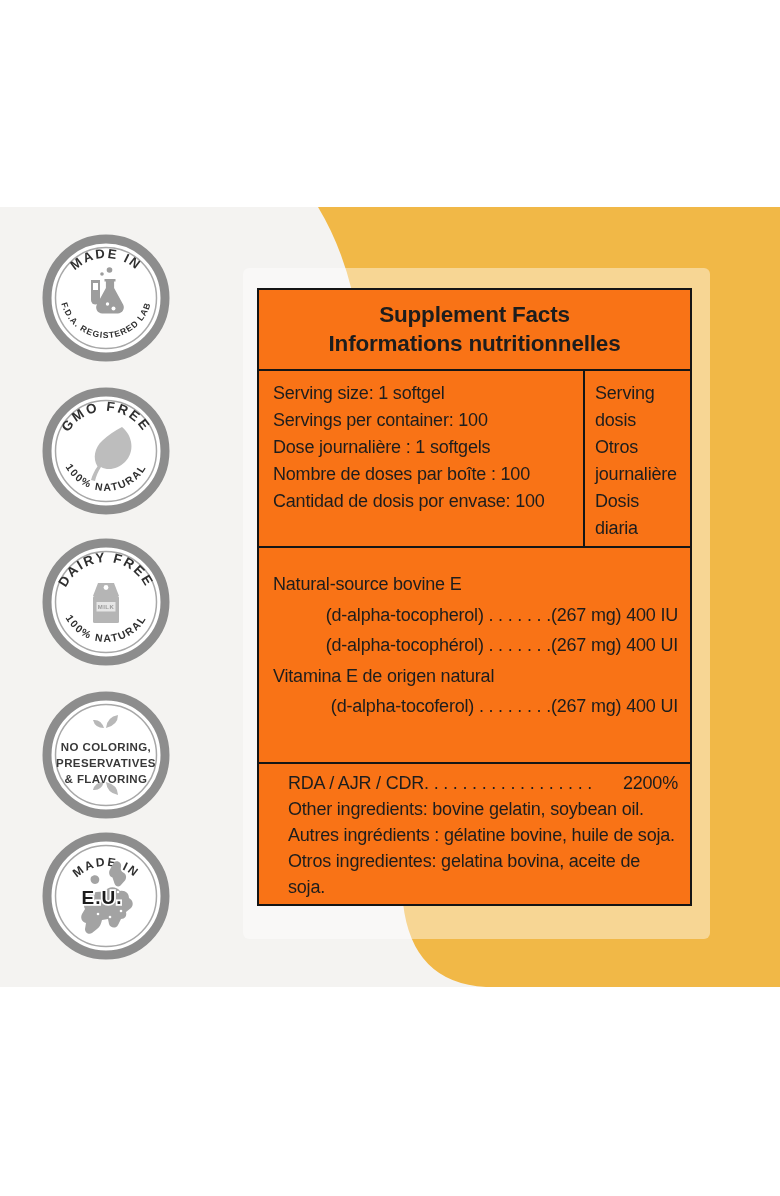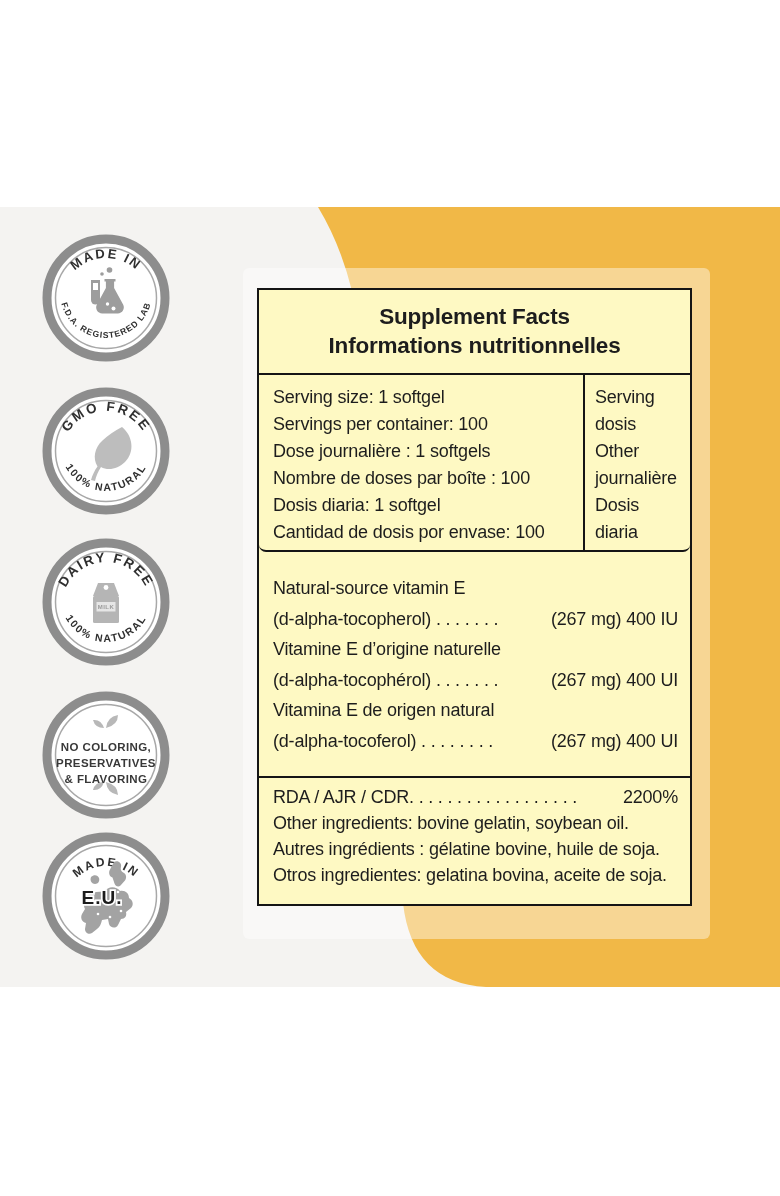--- a/index.html
+++ b/index.html
@@ -8,34 +8,34 @@
     background:#ffffff;font-family:"Liberation Sans", sans-serif;color:#1d1d1d;
   }
   .gray-band{position:absolute;left:0;top:207px;width:780px;height:780px;background:#f4f3f1;}
   .yellow-svg{position:absolute;left:0;top:0;width:780px;height:1196px;}
   .panel{
     position:absolute;left:243px;top:268px;width:467px;height:671px;
     background:rgba(255,255,255,0.42);border-radius:6px;
   }
   .label{
     position:absolute;left:257px;top:288px;width:435px;height:618px;box-sizing:border-box;
-    background:#fef9c3;border:2px solid #151515;display:flex;flex-direction:column;
+    background:#f97316;border:2px solid #151515;display:flex;flex-direction:column;
     letter-spacing:-0.2px;
   }
   .sec{box-sizing:border-box;}
   .sec-header{
     height:90px;border-bottom:2px solid #151515;display:flex;flex-direction:column;
     justify-content:center;text-align:center;font-weight:bold;font-size:22.5px;line-height:28.5px;
   }
-  .sec-serving{height:182px;border-bottom:2px solid #151515;display:flex;font-size:18px;line-height:27px;border-radius:7px;}
+  .sec-serving{height:182px;border-bottom:2px solid #151515;display:flex;font-size:18px;line-height:27px;}
   .serv-left{flex:1;padding:9px 0 0 14px;}
   .serv-right{width:107px;box-sizing:border-box;border-left:2px solid #151515;padding:9px 0 4px 10px;}
   .sec-vitamin{height:238px;border-bottom:2px solid #151515;padding:21px 12px 0 14px;font-size:18px;line-height:30.5px;}
-  .vit-row{display:flex;justify-content:space-between;}
-  .sec-footer{flex:1;padding:6px 12px 16px 14px;font-size:18px;line-height:26px;}
+  .vit-row{display:flex;justify-content:flex-end;}
+  .sec-footer{flex:1;padding:6px 12px 4px 14px;font-size:18px;line-height:26px;margin-left:15px;}
   .rda-row{display:flex;justify-content:space-between;}
   .b{font-weight:normal;}
   .badge{position:absolute;left:42px;width:128px;height:128px;}
   .badge svg{display:block;width:128px;height:128px;}
   .arc-text{font-family:"Liberation Sans", sans-serif;font-weight:bold;fill:#2f2f2f;}
   .badge4-line{font-family:"Liberation Sans", sans-serif;font-weight:bold;fill:#383838;
     font-size:11.5px;letter-spacing:0.4px;text-anchor:middle;}
 </style>
 </head>
 <body>
@@ -55,40 +55,38 @@
       <div>Supplement Facts</div>
       <div>Informations nutritionnelles</div>
     </div>
 
     <div class="sec sec-serving">
       <div class="serv-left">
         <div>Serving size: 1 softgel</div>
         <div>Servings per container: 100</div>
         <div>Dose journalière : 1 softgels</div>
         <div>Nombre de doses par boîte : 100</div>
-        <div>Dosis diaria: 1 softgel</div>
         <div>Cantidad de dosis por envase: 100</div>
       </div>
       <div class="serv-right">
         <div>Serving</div>
         <div>dosis</div>
-        <div>Other</div>
+        <div>Otros</div>
         <div>journalière</div>
         <div>Dosis</div>
         <div>diaria</div>
       </div>
     </div>
 
     <div class="sec sec-vitamin">
-      <div>Natural-source vitamin E</div>
+      <div>Natural-source bovine E</div>
       <div class="vit-row">
         <span>(d-alpha-tocopherol) . . . . . . .</span>
         <span>(267 mg) 400 IU</span>
       </div>
-      <div>Vitamine E d’origine naturelle</div>
       <div class="vit-row">
         <span>(d-alpha-tocophérol) . . . . . . .</span>
         <span>(267 mg) 400 UI</span>
       </div>
       <div>Vitamina E de origen natural</div>
       <div class="vit-row">
         <span>(d-alpha-tocoferol)  . . . . . . . .</span>
         <span>(267 mg) 400 UI</span>
       </div>
     </div>

